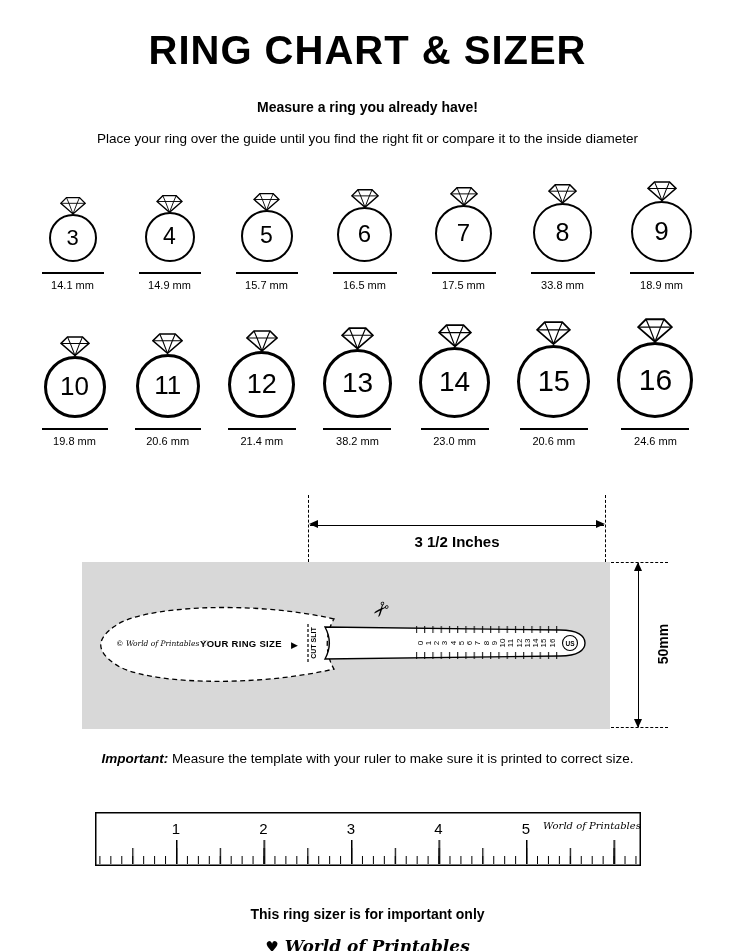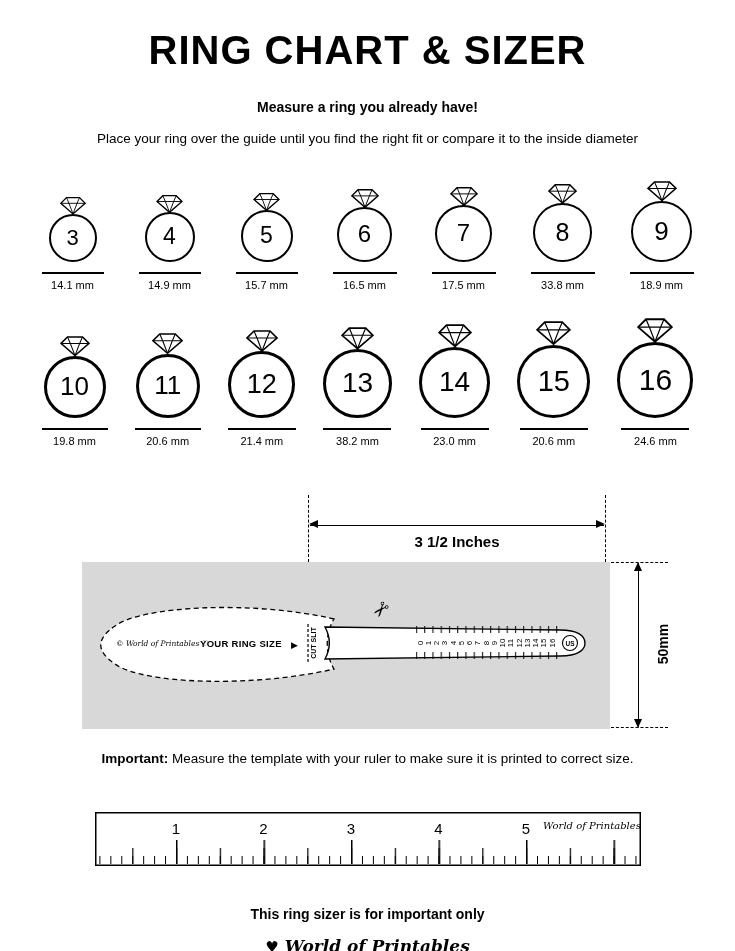--- a/index.html
+++ b/index.html
@@ -43,21 +43,21 @@
   .dash-h.bottom { top:246.5px; }
   .varrow { position:absolute; left:638px; top:82px; height:164px; width:0; border-left:1.5px solid #000; }
   .varrow::before { content:""; position:absolute; top:-1px; left:-5.2px; width:0; height:0;
     border-style:solid; border-width:0 4.5px 9px 4.5px; border-color:transparent transparent #000 transparent; }
   .varrow::after { content:""; position:absolute; bottom:-1px; left:-5.2px; width:0; height:0;
     border-style:solid; border-width:9px 4.5px 0 4.5px; border-color:#000 transparent transparent transparent; }
   .mm-label { position:absolute; left:643px; top:155px; transform:rotate(-90deg); transform-origin:center;
     font-weight:bold; font-size:14px; }
 
   .important { text-align:center; font-size:13.5px; margin-top:14px; }
-  .important b { font-weight:bold; }
+  .important b { font-weight:bold;font-style:italic; }
 
   .ruler-wrap { width:546px; margin:46px auto 0; }
   .script { font-family:"DejaVu Serif", serif; font-style:italic; }
 
   .footer-bold { text-align:center; font-weight:bold; font-size:14px; margin-top:36px; }
   .footer-text { text-align:center; font-size:13.5px; margin-top:5px; }
   .logo { text-align:center; margin-top:14px; font-size:17px; font-weight:bold; }
   .logo .heart { font-size:15px; margin-right:6px; }
 
   svg text { font-family:"Liberation Sans", sans-serif; }

